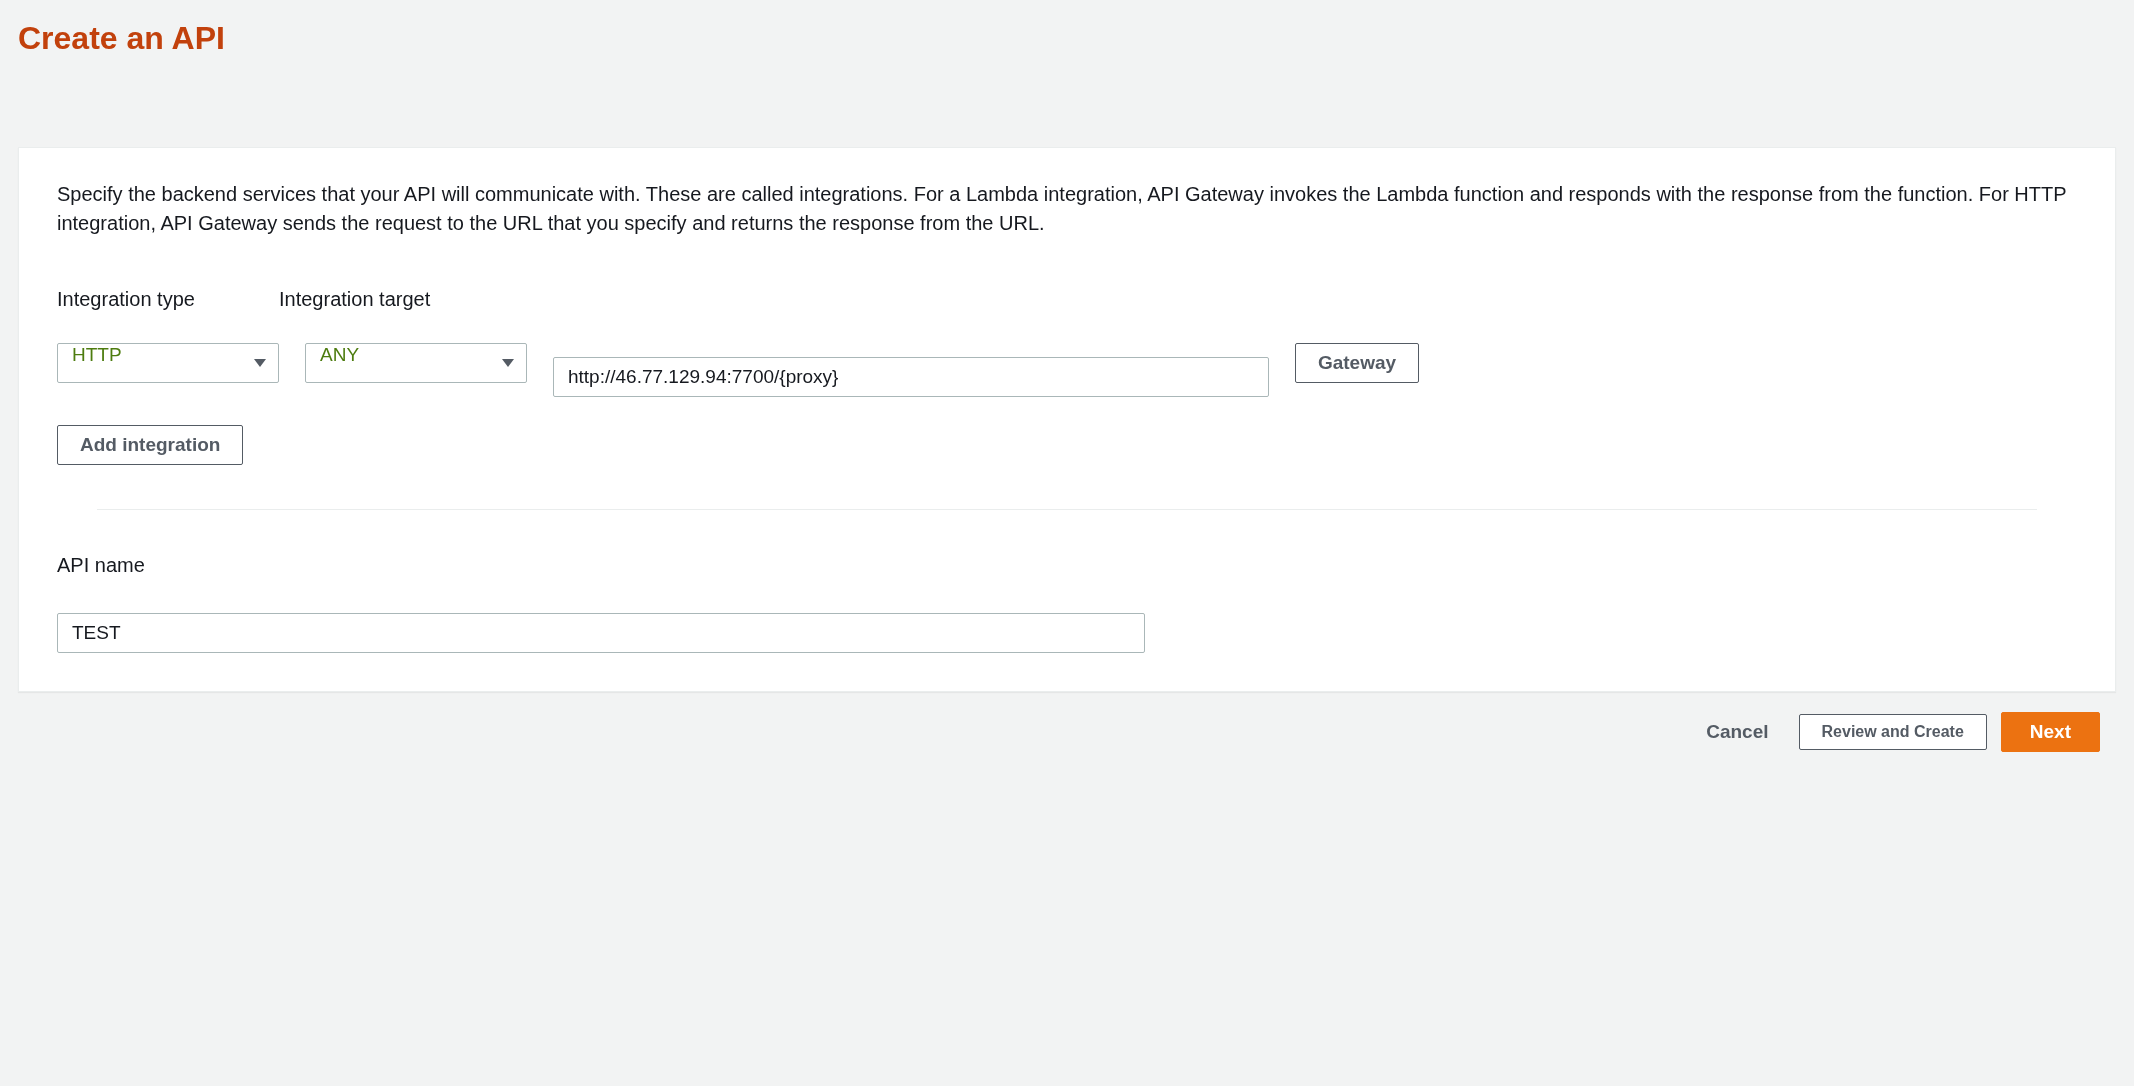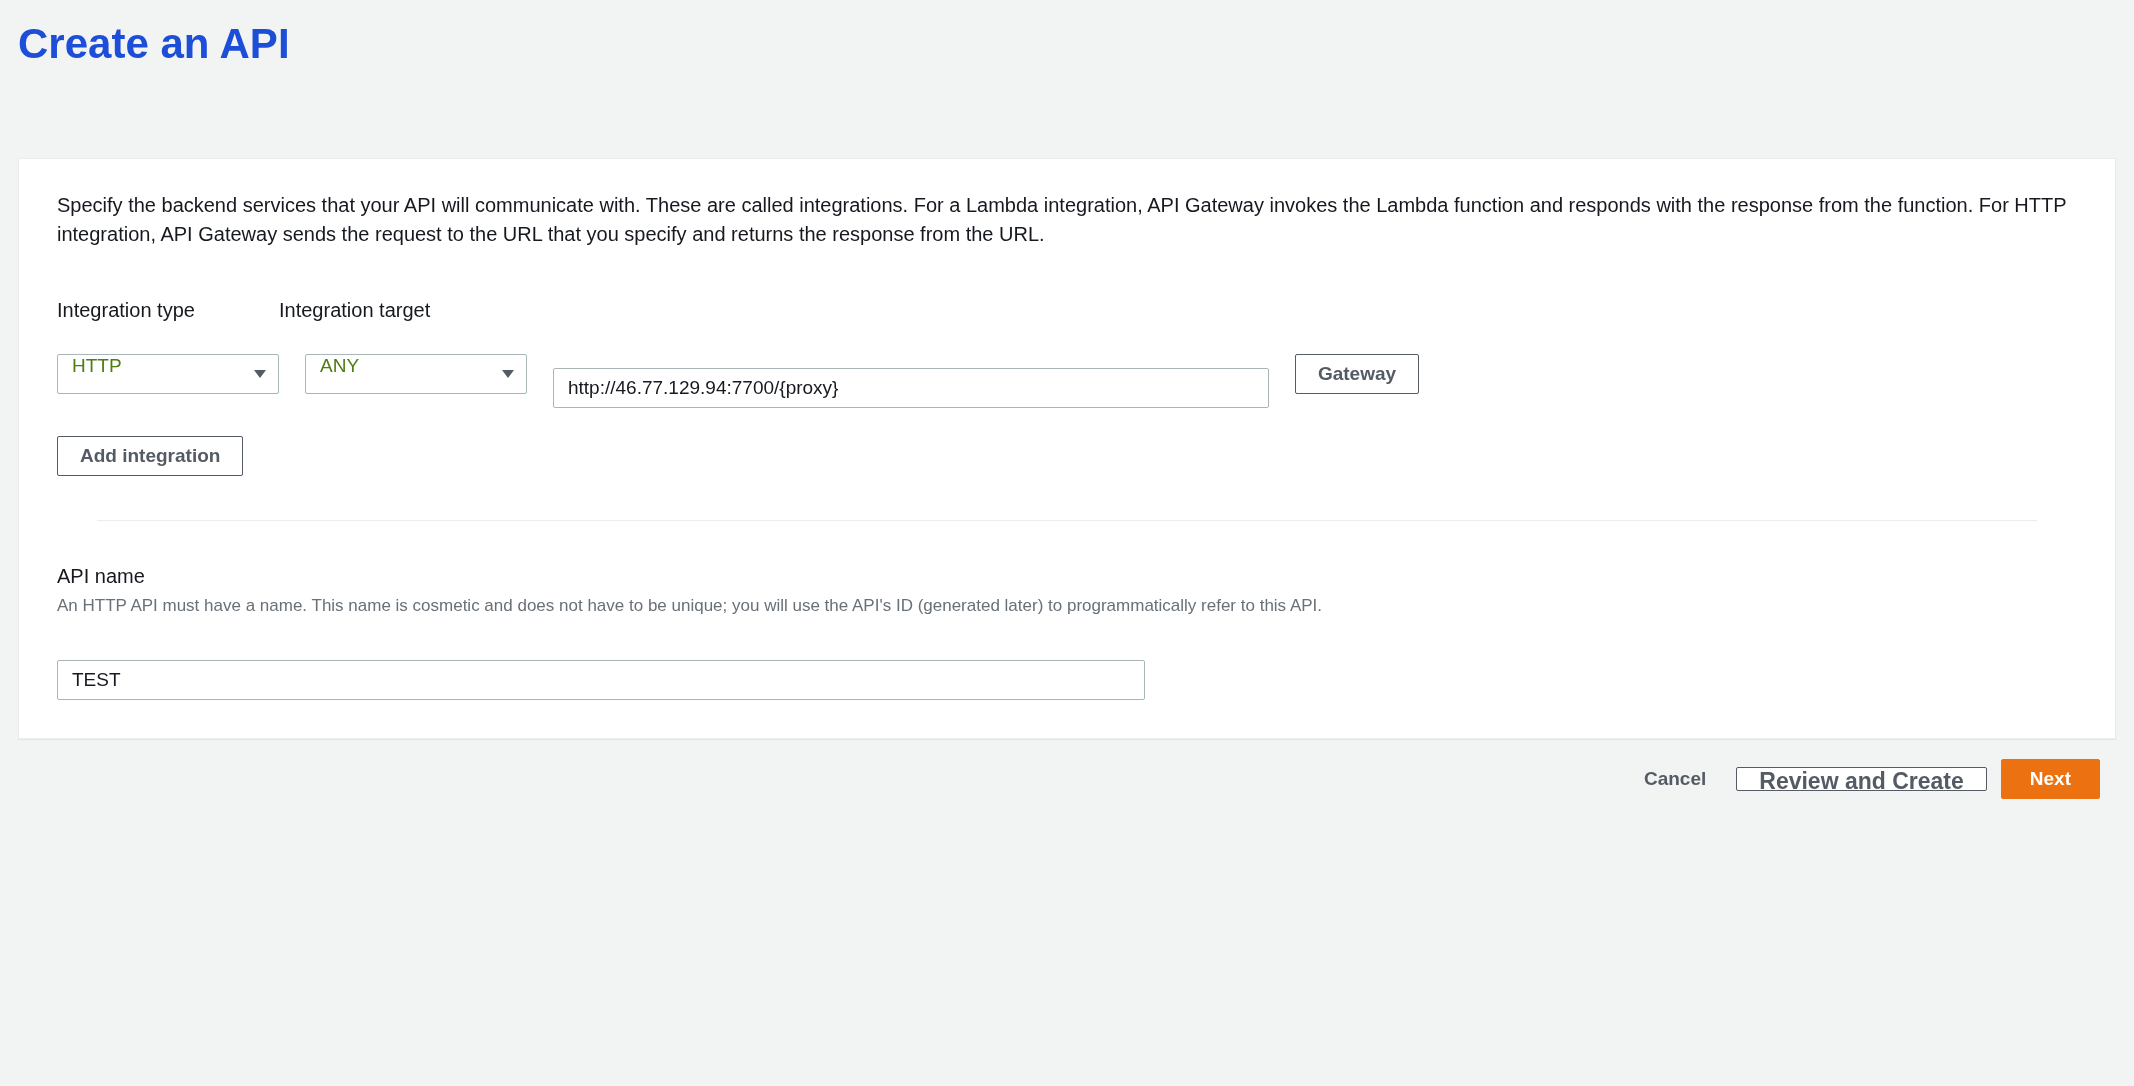--- a/index.html
+++ b/index.html
@@ -8,23 +8,23 @@
     background: #f2f3f3;
     color: #16191f;
     width: 2134px;
     height: 1086px;
     overflow: hidden;
   }
   .page {
     padding: 20px 18px 20px 18px;
   }
   .page-title {
-    font-size: 42px;
-    font-weight: 700;
-    color: #1d4ed8;
+    font-size: 32px;
+    font-weight: 700;
+    color: #c2410c;
     margin-bottom: 90px;
   }
   .panel {
     background: #ffffff;
     border: 1px solid #eaeded;
     box-shadow: 0 1px 1px rgba(0,0,0,0.05);
     width: 100%;
   }
   .panel-header {
     background: #fafafa;
@@ -149,25 +149,25 @@
     border: none;
     font-size: 19px;
     font-weight: 700;
     color: #545b64;
     cursor: pointer;
     padding: 0 16px;
     height: 40px;
     font-family: inherit;
   }
   .btn-secondary {
-    height: 24px;
+    height: 36px;
     padding: 0 22px;
     border: 1px solid #545b64;
     background: #fff;
-    font-size: 23px;
+    font-size: 16px;
     font-weight: 700;
     color: #545b64;
     cursor: pointer;
     border-radius: 2px;
     font-family: inherit;
   }
   .btn-primary {
     height: 40px;
     padding: 0 28px;
     border: 1px solid #ec7211;
@@ -218,21 +218,20 @@
 
         <button class="btn btn-remove">Gateway</button>
       </div>
 
       <button class="btn btn-add">Add integration</button>
 
       <hr class="divider">
 
       <div class="api-name-section">
         <label class="field-label">API name</label>
-        <div class="field-hint">An HTTP API must have a name. This name is cosmetic and does not have to be unique; you will use the API's ID (generated later) to programmatically refer to this API.</div>
         <input type="text" class="text-input api-name-input" value="TEST" style="">
       </div>
     </div>
   </div>
 
   <div class="footer-actions">
     <button class="btn-link">Cancel</button>
     <button class="btn-secondary">Review and Create</button>
     <button class="btn-primary">Next</button>
   </div>

